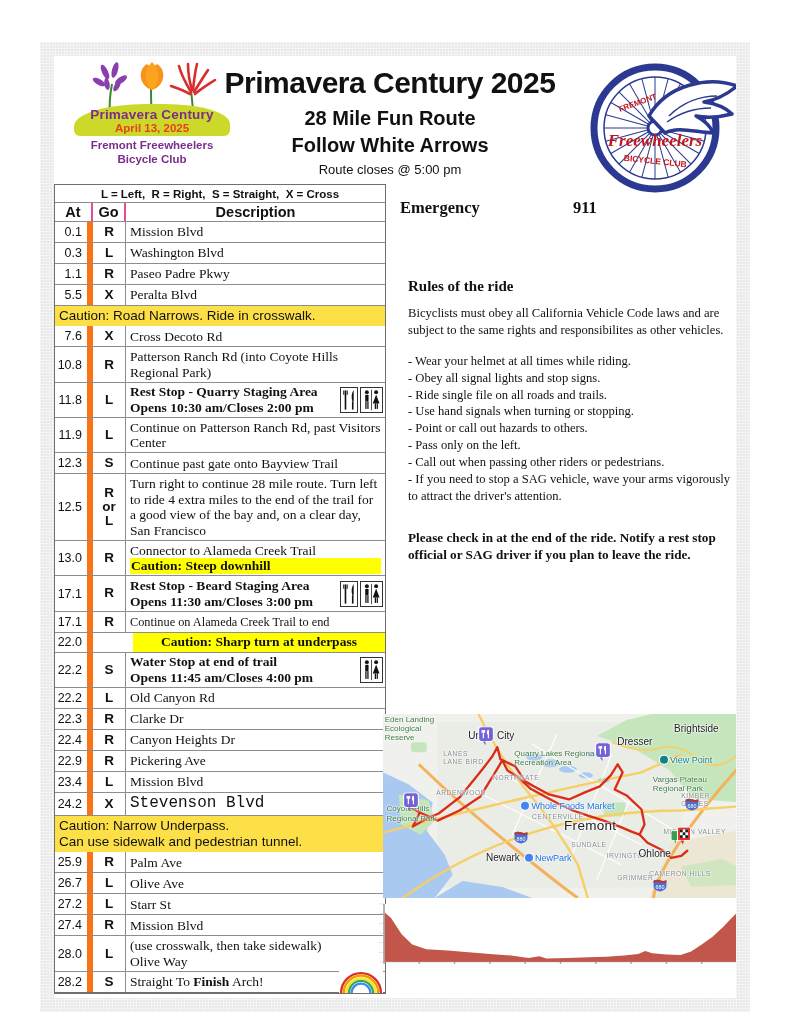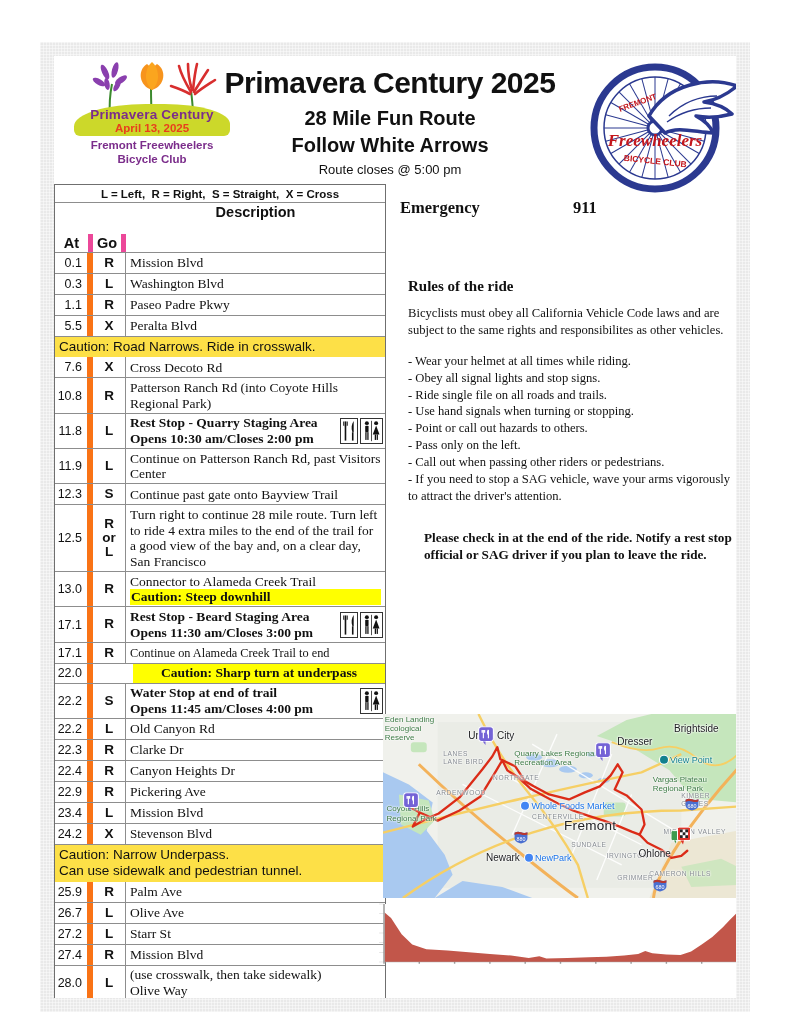--- a/index.html
+++ b/index.html
@@ -34,50 +34,50 @@
   .cell{min-height:17px;}
   .at{display:flex;align-items:center;justify-content:flex-end;padding:1px 5px 1px 1px;
       font-size:12.5px;border-right:6px solid #f97316;}
   .go{display:flex;align-items:center;justify-content:center;font-weight:bold;font-size:13.5px;
       border-right:1px solid #8d8d8d;white-space:pre-line;text-align:center;line-height:1.05;padding:1px 0;}
   .desc{position:relative;display:flex;flex-direction:column;justify-content:center;
         font-family:"Liberation Serif",serif;font-size:13.5px;line-height:1.16;padding:1.5px 4px;}
   .desc.with-icons{padding-right:44px;}
   .dline{display:block;}
   .dline.b{font-weight:bold;}
-  .dline.sans{font-family:Liberation Serif, serif;font-size:13px;}
+  .dline.sans{font-family:Liberation Mono, monospace;font-size:16px;}
   .dline.small{font-size:12.3px;}
   .dline.hl{background:#ffff00;font-weight:bold;align-self:stretch;padding-left:1px;}
   .legend-row{border-bottom:1px solid #8d8d8d;text-align:center;font-weight:bold;font-size:11.5px;
               padding:2.5px 0;white-space:pre;}
   .header-row{display:grid;grid-template-columns:38px 33px 1fr;border-bottom:1px solid #8d8d8d;
               font-weight:bold;font-size:14.5px;}
   .header-row div{text-align:center;padding:1px 0;}
-  .header-row .hat,.header-row .hgo{border-right:5px solid #ec4899;margin-top:31px;}
+  .header-row .hat,.header-row .hgo{border-right:2px solid #ec4899;}
   .caution-row{display:block;background:#fde047;padding:2px 4px;font-size:13.5px;line-height:1.22;}
   .caution-span{grid-column:2 / 4;background:#ffff00;font-family:"Liberation Serif",serif;
                 font-weight:bold;font-size:13.5px;display:flex;align-items:center;justify-content:center;margin-left:40px;}
   .icons{position:absolute;right:2px;top:50%;transform:translateY(-50%);display:flex;gap:2px;}
   .tbl-icon{width:16px;height:24px;border:1px solid #333;background:#fff;display:flex;
             align-items:center;justify-content:center;}
   .tbl-icon svg{width:100%;height:100%;}
   .tbl-icon.restroom{width:21px;}
   .tbl-icon.no-border{border:none;width:44px;height:22px;}
 
   
   .emergency{position:absolute;left:346px;top:142px;width:300px;display:flex;
              font-family:"Liberation Serif",serif;font-weight:bold;font-size:16.5px;}
   .emergency .lab{width:173px;}
   .rules-block{position:absolute;left:354px;top:220px;width:326px;
                font-family:"Liberation Serif",serif;font-size:12.6px;line-height:1.34;}
   .rules-title{font-weight:bold;font-size:15px;margin-bottom:9px;}
   .rules-intro{margin-bottom:14px;}
   .rules-list{margin:0;padding:0;list-style:none;}
   .rules-list li{margin:0;}
-  .checkin{margin-top:24px;font-weight:bold;font-size:13.2px;line-height:1.3;margin-left:16px;}
+  .checkin{margin-top:24px;font-weight:bold;font-size:13.2px;line-height:1.3;}
 
   
   .map{position:absolute;left:329px;top:658px;width:355px;height:184px;overflow:hidden;background:#f0f1ec;}
   .map svg.base{position:absolute;inset:0;width:100%;height:100%;}
   .map-label{position:absolute;transform:translate(0,-50%);white-space:pre-line;line-height:1.15;
              text-shadow:0 0 2px #fff,0 0 2px #fff,0 0 3px #fff;}
   .lbl-city{font-size:10px;font-weight:500;color:#202124;}
   .lbl-city-major{font-size:13.5px;font-weight:500;color:#202124;letter-spacing:.3px;}
   .lbl-district{font-size:6.6px;color:#868b92;letter-spacing:.6px;}
   .lbl-park{font-size:8px;color:#3c7a44;}

